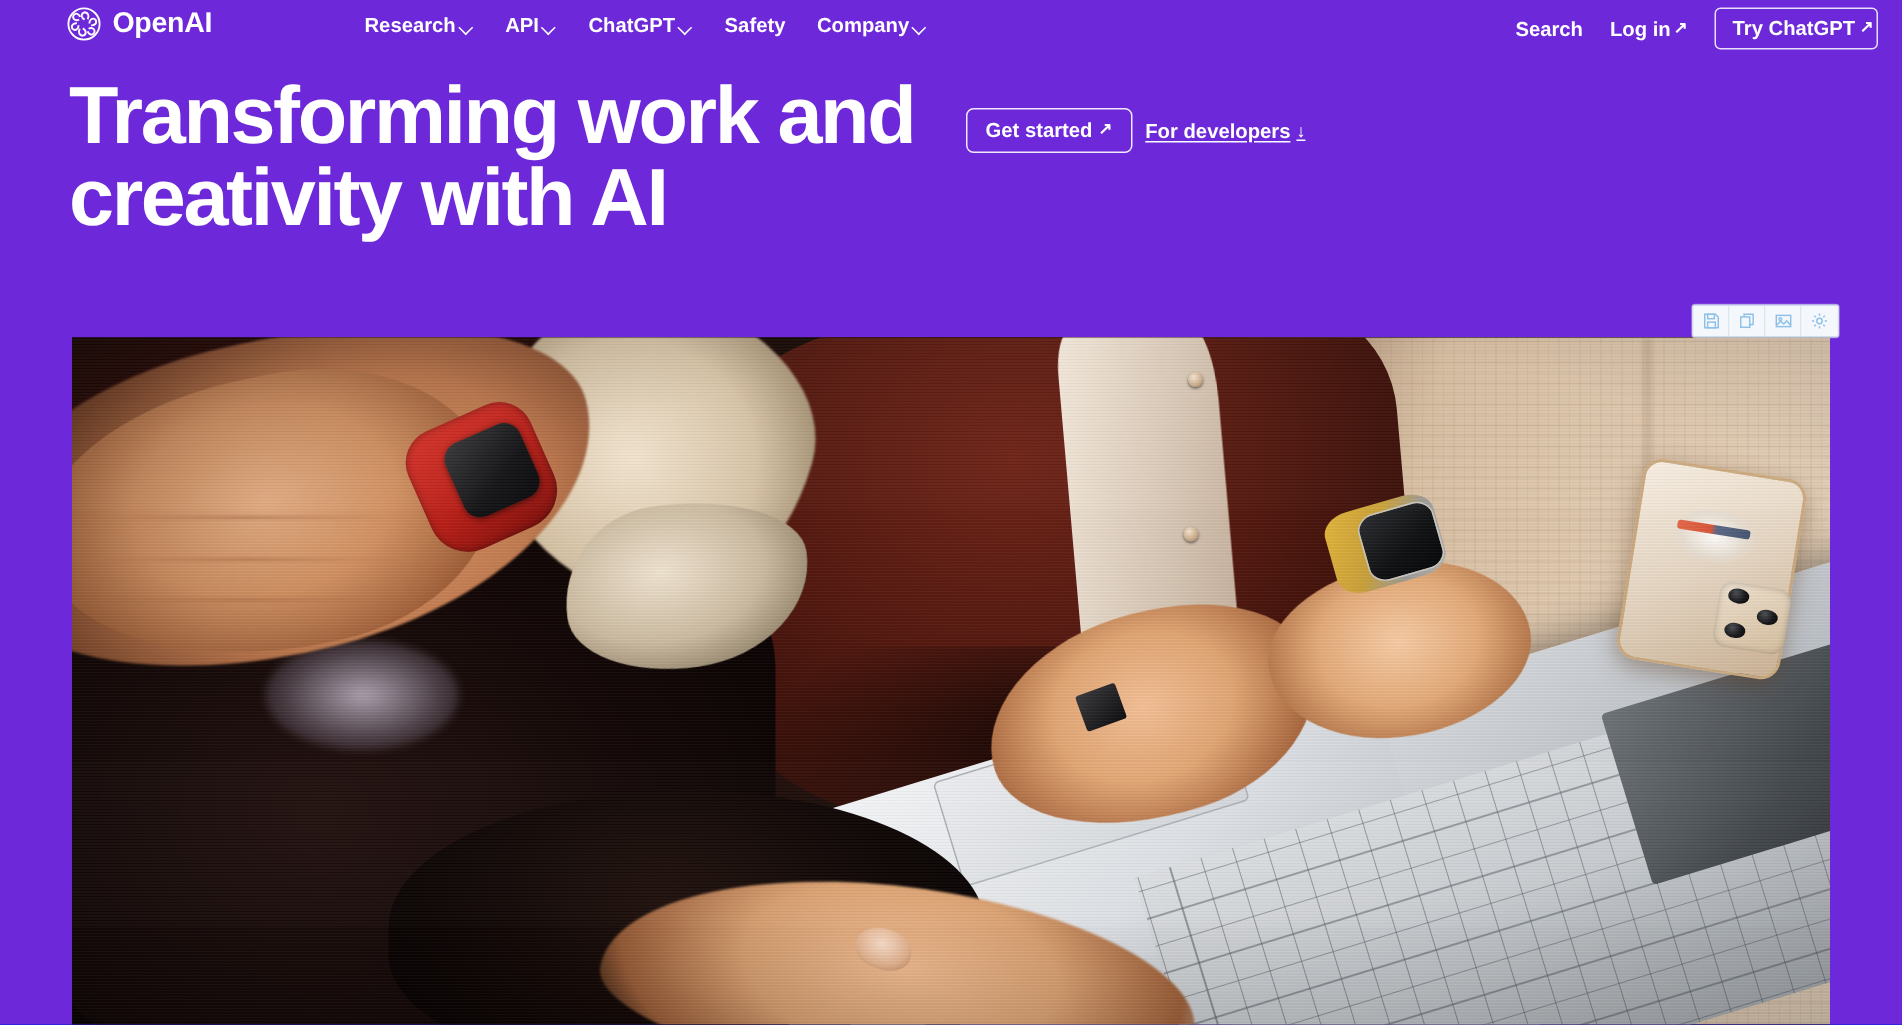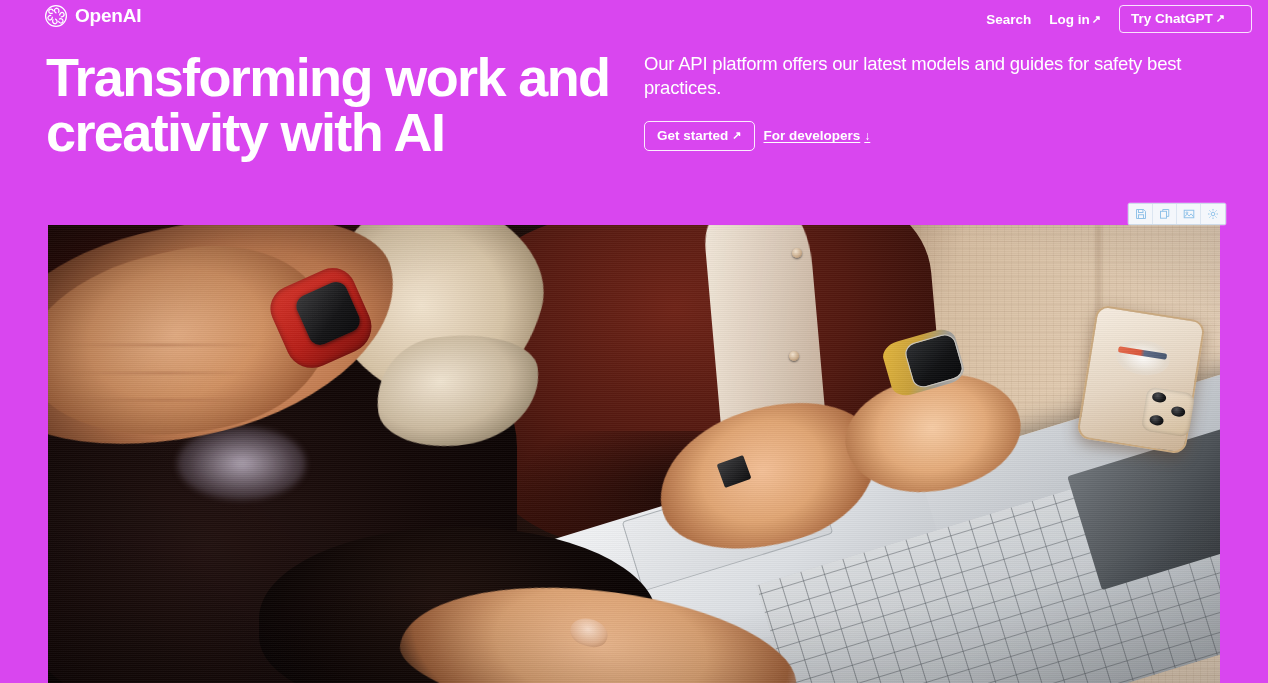--- a/index.html
+++ b/index.html
@@ -3,21 +3,21 @@
 <meta charset="utf-8">
 <style>
   * { box-sizing: border-box; margin: 0; padding: 0; }
   html, body {
     width: 1268px; height: 683px;
     overflow: hidden;
     background: #0000ff;
     font-family: "Liberation Sans", sans-serif;
     -webkit-font-smoothing: antialiased;
   }
-  .page { position: relative; width: 1268px; height: 683px; background: #d946ef; }
+  .page { position: relative; width: 1268px; height: 683px; background: #6d28d9; }
 
   
   .nav {
     position: absolute; top: 0; left: 0;
     width: 1268px; height: 34px;
     display: flex; align-items: center;
   }
   .brand {
     position: absolute; left: 44px; top: 4px;
     display: flex; align-items: center; gap: 7px;
@@ -55,21 +55,21 @@
     color: #ffffff; font-size: 13.5px; font-weight: 700;
     cursor: pointer; white-space: nowrap;
     display: flex; align-items: center; gap: 2px;
   }
   .arrow-ne { font-size: 11px; display: inline-block; line-height: 1; }
   .cta-btn {
     color: #ffffff; background: transparent;
     border: 1.3px solid rgba(255,255,255,0.85);
     border-radius: 4px;
     font-size: 13.5px; font-weight: 700;
-    padding: 5px 26px 6px 11px;
+    padding: 5px 2px 6px 11px;
     font-family: "Liberation Sans", sans-serif;
     cursor: pointer; white-space: nowrap;
     display: flex; align-items: center; gap: 3px;
   }
 
   
   .hero { position: absolute; top: 42px; left: 0; width: 1268px; }
   .hero-title {
     position: absolute; left: 46px; top: 8px;
     width: 580px;
@@ -400,41 +400,61 @@
     <a class="brand" href="#">
       <span>
         <svg class="brand-logo" viewBox="0 0 24 24" fill="none" stroke="#ffffff" stroke-width="1.25">
           <circle cx="12" cy="12" r="10.4"></circle>
           <path d="M12 4.2c3 0 3.6 2.6 2.4 4.6M12 4.2c-2.6 1.4-1.6 3.9.4 4.9M19.6 9c1.5 2.6-.7 4.1-2.9 3.9M19.6 9c-2.2-1.5-4 .4-4 2.6M19 17.6c-1.5 2.6-3.8 1.4-4.6-.7M19 17.6c.4-2.6-2-3.5-3.9-2.4M11.6 19.8c-3 0-3.6-2.6-2.4-4.6M11.6 19.8c2.6-1.4 1.6-3.9-.4-4.9M4.4 15.4c-1.5-2.6.7-4.1 2.9-3.9M4.4 15.4c2.2 1.5 4-.4 4-2.6M4.8 6.6c1.5-2.6 3.8-1.4 4.6.7M4.8 6.6c-.4 2.6 2 3.5 3.9 2.4"></path>
         </svg>
       </span>
       <span class="brand-name">OpenAI</span>
     </a>
 
+    <div class="nav-center">
+      <div class="nav-item">
+        <span>Research</span>
+        <i class="chev"></i>
+      </div>
+      <div class="nav-item">
+        <span>API</span>
+        <i class="chev"></i>
+      </div>
+      <div class="nav-item">
+        <span>ChatGPT</span>
+        <i class="chev"></i>
+      </div>
+      <div class="nav-item">
+        <span>Safety</span>
+      </div>
+      <div class="nav-item">
+        <span>Company</span>
+        <i class="chev"></i>
+      </div>
+    </div>
 
     <div class="nav-right">
       <div class="nav-link">
         <span>Search</span>
       </div>
       <div class="nav-link">
         <span>Log in</span>
         <span class="arrow-ne">↗</span>
       </div>
       <button class="cta-btn">
         <span>Try ChatGPT</span>
         <span class="arrow-ne">↗</span>
       </button>
     </div>
   </nav>
 
   <section class="hero">
     <h1 class="hero-title">Transforming work and creativity with AI</h1>
 
     <div class="hero-right">
-      <p class="hero-desc">Our API platform offers our latest models and guides for safety best practices.</p>
       <div class="hero-actions">
         <button class="btn-outline">
           <span>Get started</span>
           <span class="arrow-ne">↗</span>
         </button>
         <a class="link-underline" href="#">
           <span>For developers</span>
           <span class="arrow-down">↓</span>
         </a>
       </div>

